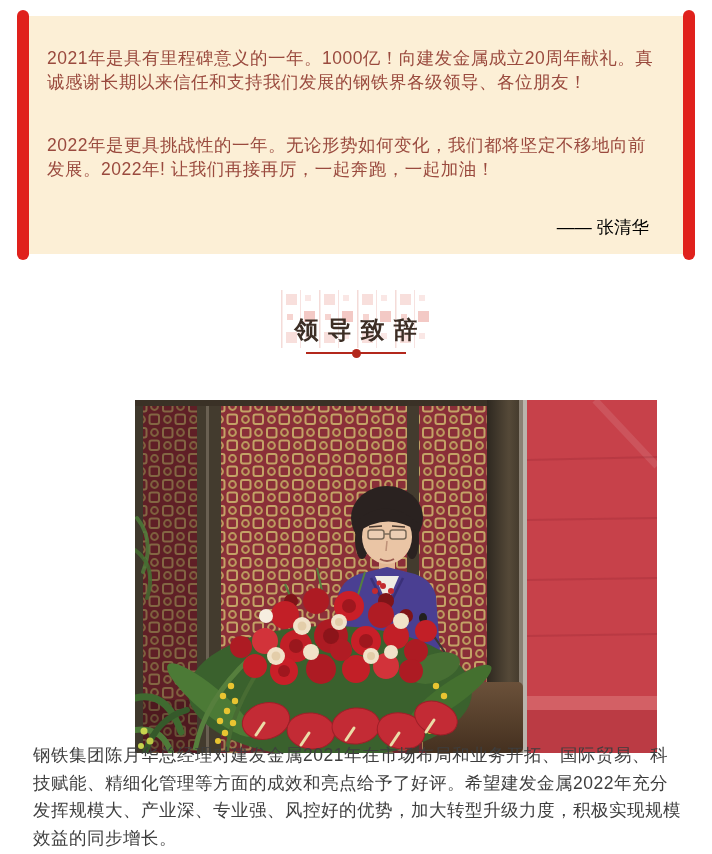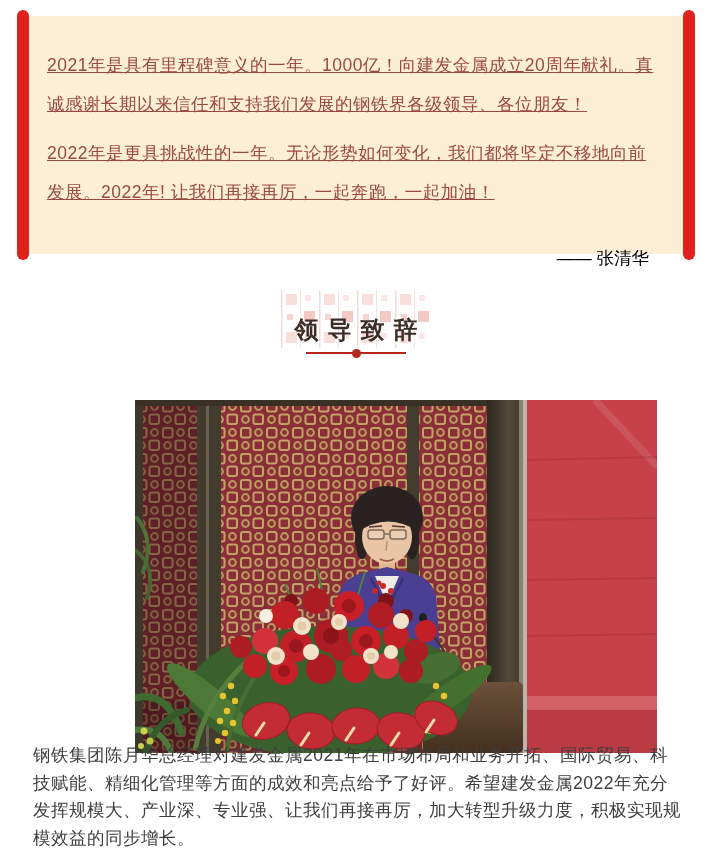--- a/index.html
+++ b/index.html
@@ -43,26 +43,25 @@
     top: 6px;
     bottom: 6px;
     background: #fcefd6;
     z-index: 1;
     padding: 30px 30px 0 24px;
     box-sizing: border-box;
   }
   .quote-card p {
     margin: 0;
     font-size: 17.5px;
-    line-height: 39px;
+    line-height: 24px;
     color: #9a4a3e;
     letter-spacing: 0.5px;
-    text-decoration: underline;
-  }
-  .quote-card p.second { margin-top: 10px; }
+  }
+  .quote-card p.second { margin-top: 39px; }
   .quote-signature {
     margin-top: 32px;
     text-align: right;
     padding-right: 10px;
     font-size: 17.5px;
     line-height: 28px;
     color: #000000;
   }
 
   
@@ -358,15 +357,15 @@
           <line x1="129" y1="323" x2="121" y2="335"></line>
           <line x1="174" y1="333" x2="166" y2="345"></line>
           <line x1="219" y1="328" x2="211" y2="340"></line>
           <line x1="264" y1="333" x2="256" y2="345"></line>
           <line x1="299" y1="320" x2="291" y2="332"></line>
         </g>
       </g>
     </svg>
   </figure>
 
-  <p class="article-paragraph">钢铁集团陈月华总经理对建发金属2021年在市场布局和业务开拓、国际贸易、科技赋能、精细化管理等方面的成效和亮点给予了好评。希望建发金属2022年充分发挥规模大、产业深、专业强、让我们再接再厉，加大转型升级力度，积极实现规模效益的同步增长。</p>
+  <p class="article-paragraph">钢铁集团陈月华总经理对建发金属2021年在市场布局和业务开拓、国际贸易、科技赋能、精细化管理等方面的成效和亮点给予了好评。希望建发金属2022年充分发挥规模大、产业深、专业强、风控好的优势，加大转型升级力度，积极实现规模效益的同步增长。</p>
 
 </div>
 
 </body></html>

